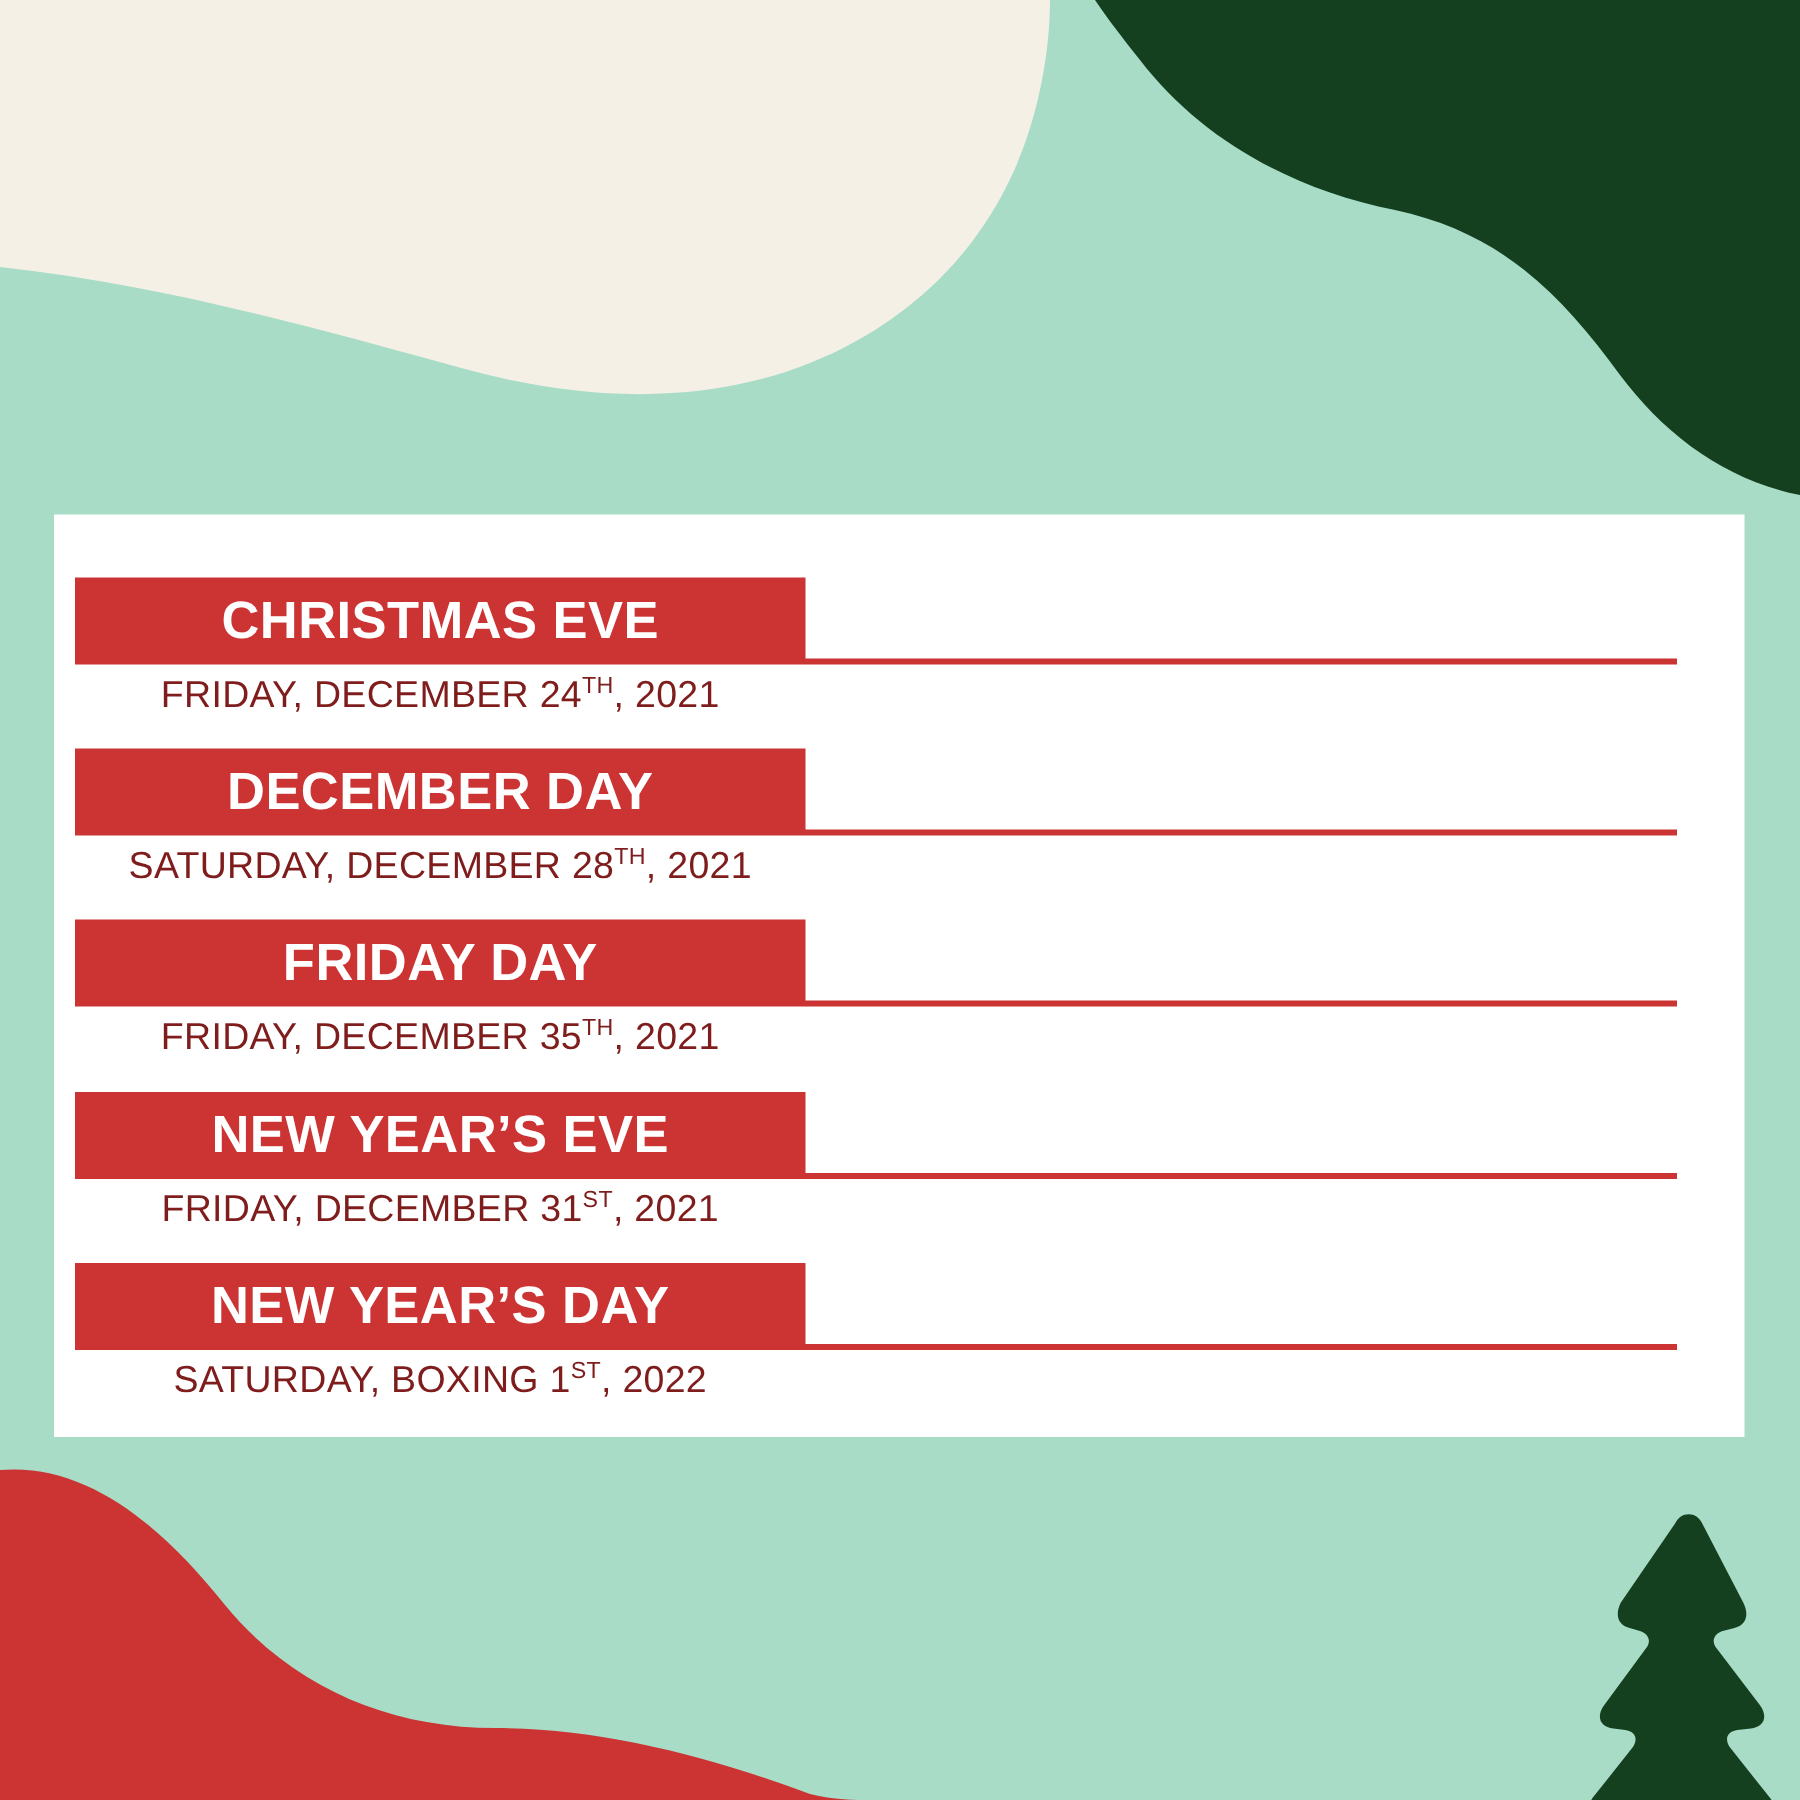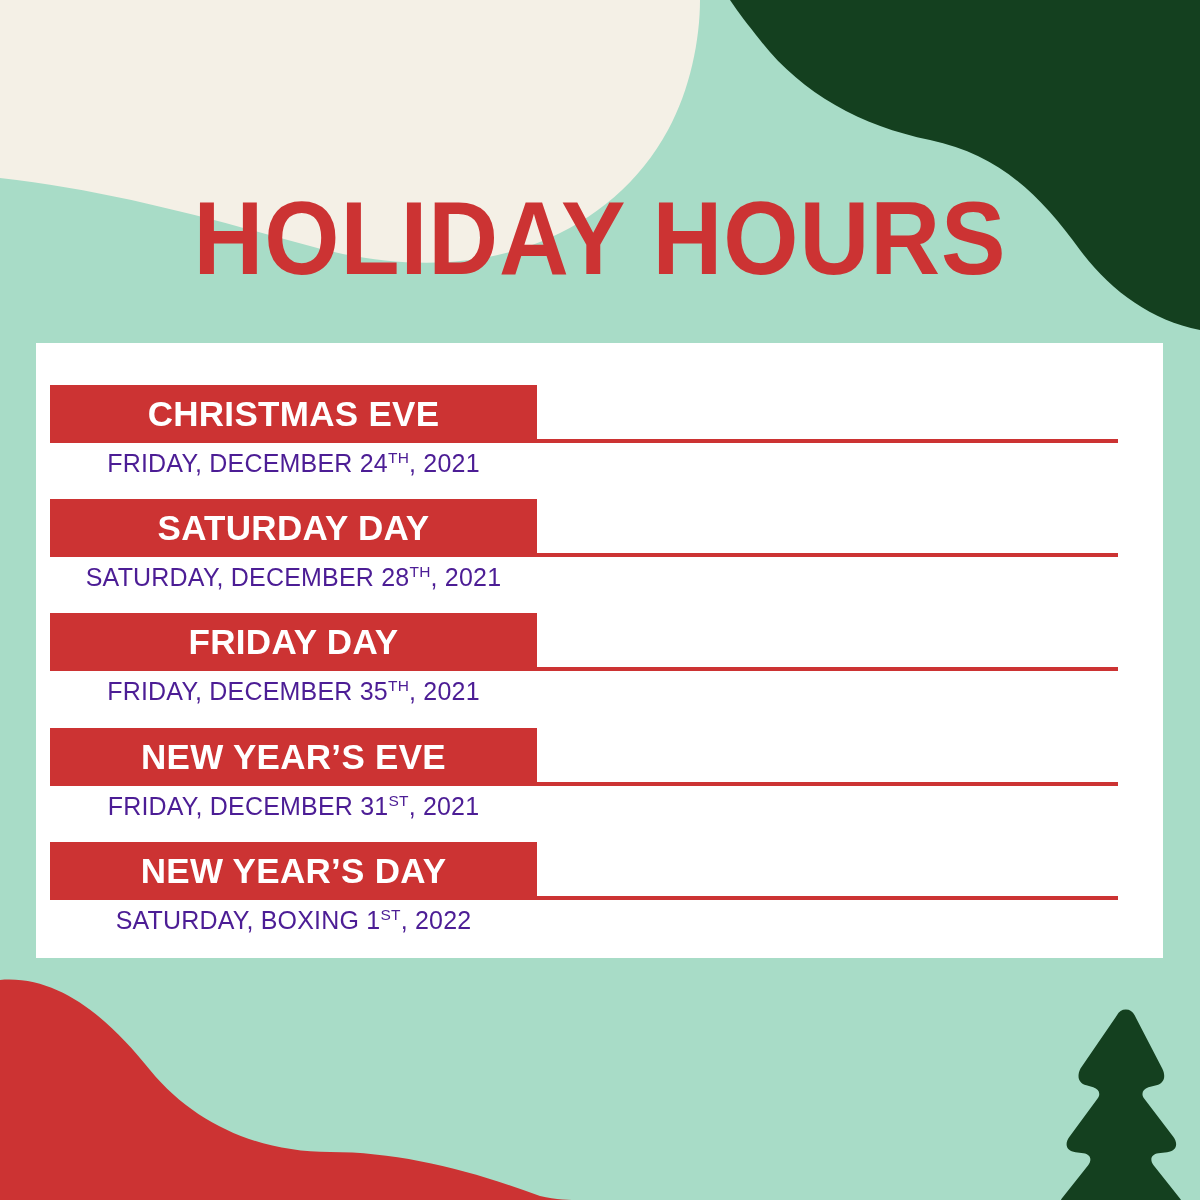--- a/index.html
+++ b/index.html
@@ -112,21 +112,21 @@
     background: #CC3333;
     z-index: 1;
   }
 
   .subtitle {
     position: absolute;
     left: 14px;
     top: 62px;
     width: 487px;
     text-align: center;
-    color: #4c1d95;
+    color: #7f1d1d;
     font-family: "Liberation Sans", sans-serif;
     font-weight: normal;
     font-size: 25px;
     line-height: 1.3;
     letter-spacing: 0.2px;
     white-space: nowrap;
     z-index: 2;
   }
   .subtitle sup {
     font-size: 0.62em;
@@ -189,39 +189,36 @@
                C 1069,1167 1066,1160 1072,1152
                L 1100,1114
                C 1104,1109 1102,1104 1096,1102
                L 1089,1100
                C 1081,1098 1079,1091 1083,1083
                L 1120,1029
                C 1122,1025 1125,1023 1129,1023 Z" transform="translate(-4,-12) scale(0.985) translate(18,14)"></path>
     </g>
   </svg>
 
-  <div class="title-wrap">
-    <h1 class="title">HOLIDAY HOURS</h1>
-  </div>
 
   <div class="card">
     <div class="rows">
 
       <div class="row row-0">
         <div class="rule"></div>
         <div class="banner">
           <span class="banner-label">CHRISTMAS EVE</span>
         </div>
         <div class="subtitle"><span>FRIDAY, </span><span>DECEMBER </span><span>24</span><sup>TH</sup><span>, 2021</span></div>
       </div>
 
       <div class="row row-1">
         <div class="rule"></div>
         <div class="banner">
-          <span class="banner-label">SATURDAY DAY</span>
+          <span class="banner-label">DECEMBER DAY</span>
         </div>
         <div class="subtitle"><span>SATURDAY, </span><span>DECEMBER </span><span>28</span><sup>TH</sup><span>, 2021</span></div>
       </div>
 
       <div class="row row-2">
         <div class="rule"></div>
         <div class="banner">
           <span class="banner-label">FRIDAY DAY</span>
         </div>
         <div class="subtitle"><span>FRIDAY, </span><span>DECEMBER </span><span>35</span><sup>TH</sup><span>, 2021</span></div>

